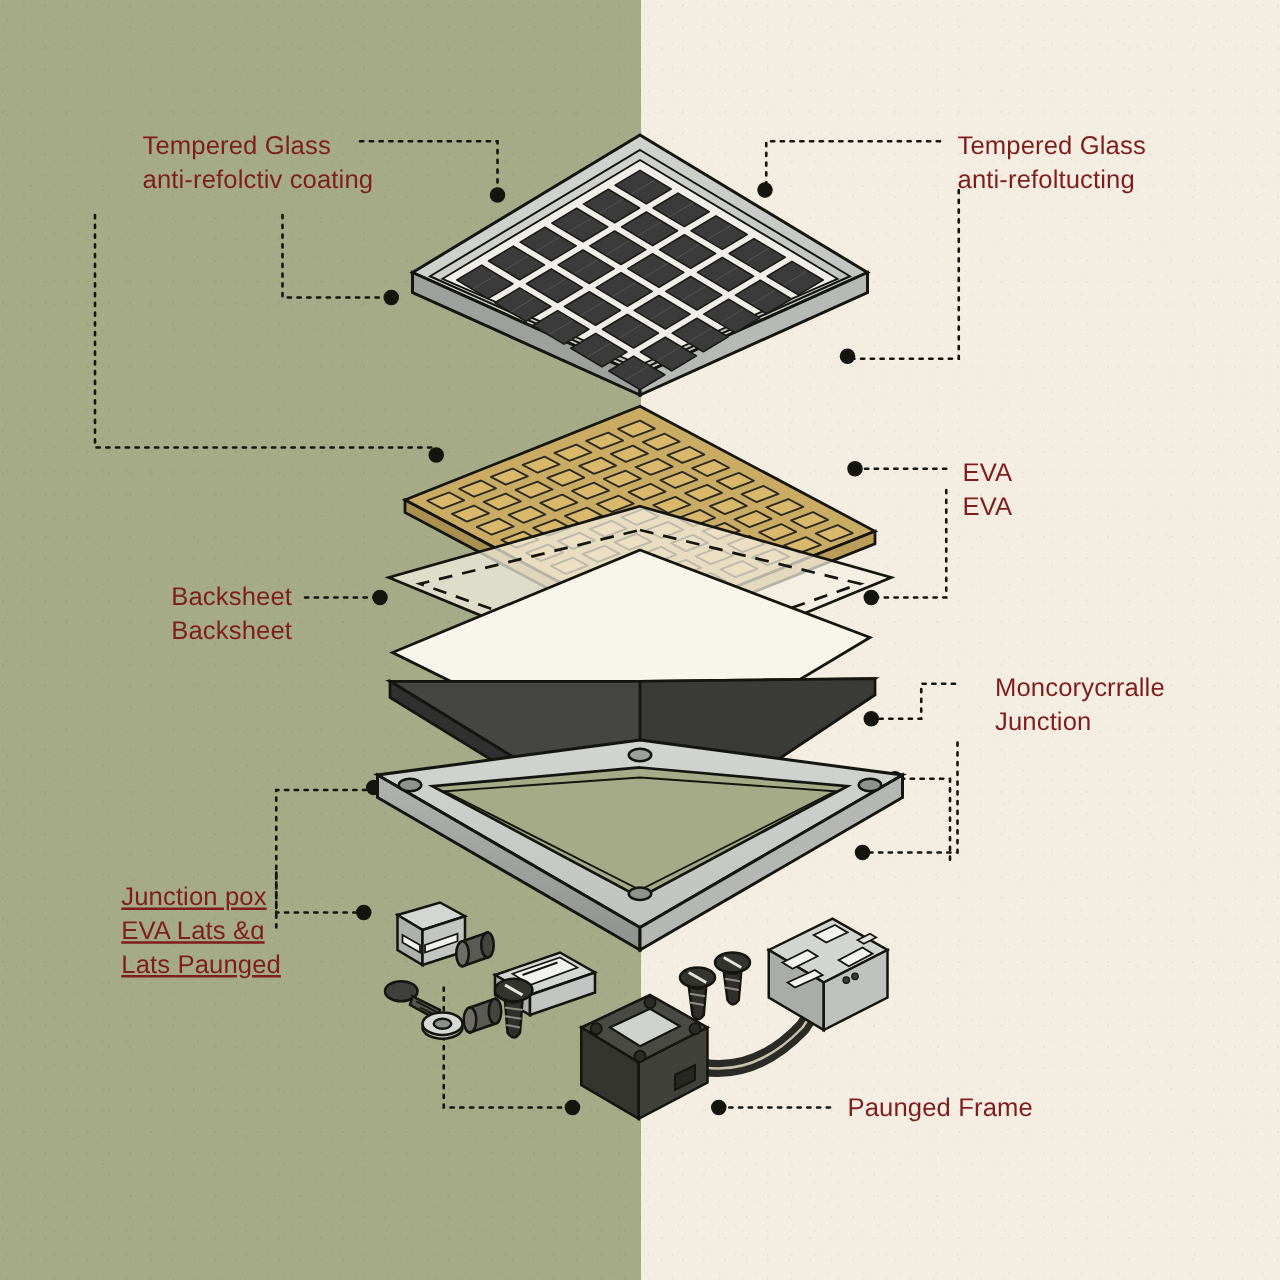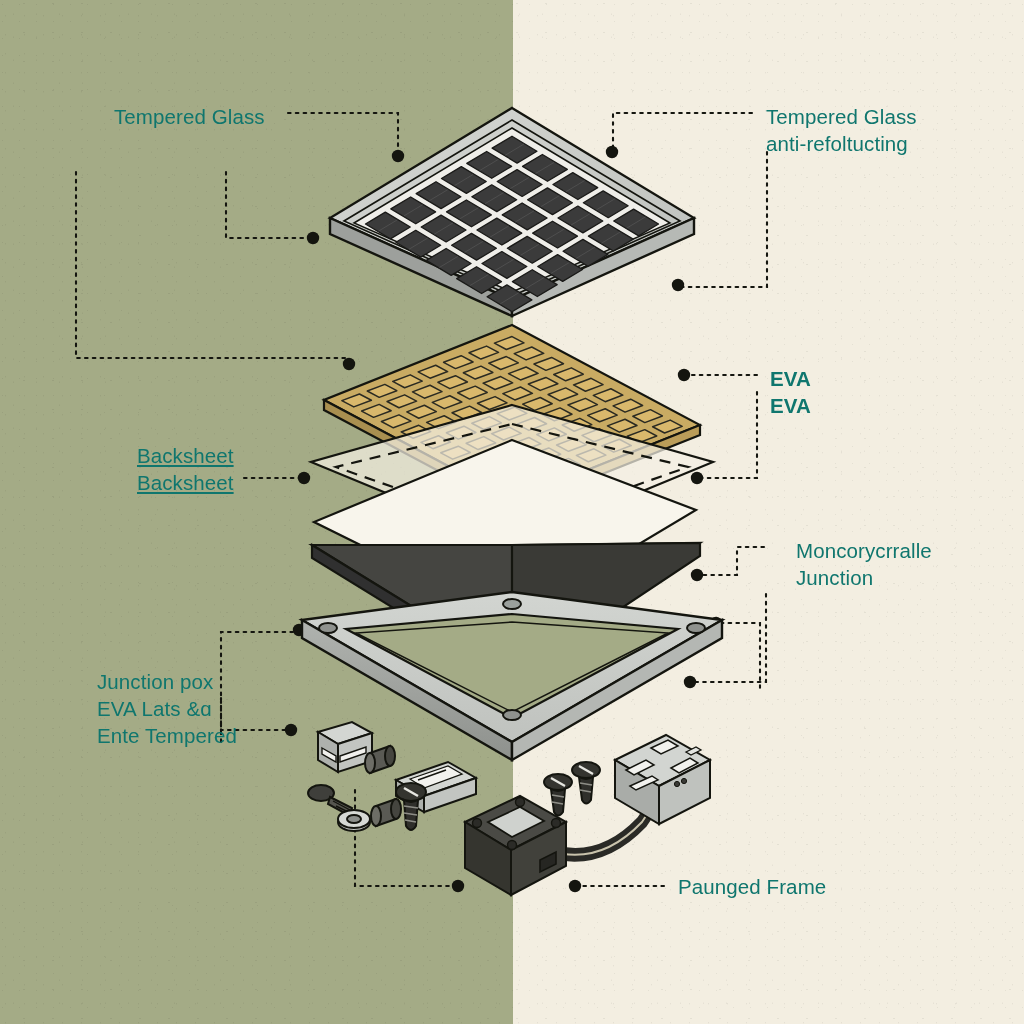--- a/index.html
+++ b/index.html
@@ -33,21 +33,21 @@
       radial-gradient(circle at 83% 12%, #000 0.6px, transparent 0.7px),
       radial-gradient(circle at 31% 84%, #000 0.6px, transparent 0.7px);
     background-size: 17px 17px, 23px 23px, 29px 29px, 19px 19px;
     pointer-events: none;
   }
 
   #art { position: absolute; inset: 0; }
 
   .lbl {
     position: absolute;
-    color: #0f766e;
+    color: #7f1d1d;
     font-size: 20.5px;
     line-height: 27px;
     white-space: pre;
     letter-spacing: .1px;
   }
 </style>
 </head>
 <body>
 
 <div id="stage">
@@ -382,22 +382,22 @@
         <path d="M630,786 L652,776 L658,780 L636,790 Z" fill="#f2f2ee" stroke-width="1.5"></path>
         <path d="M671,768 L690,758 L698,763 L679,773 Z" fill="#f2f2ee" stroke-width="1.5"></path>
         <path d="M686,752 L696,747 L701,750 L691,755 Z" fill="#e2e4e0" stroke-width="1.3"></path>
         <circle cx="677" cy="784" r="2.6" fill="#3a3a36" stroke-width="1"></circle>
         <circle cx="684" cy="781" r="2.6" fill="#3a3a36" stroke-width="1"></circle>
       </g>
     </g>
   </svg>
 
   <div id="labels">
-      <div class="lbl" style="left: 114px; top: 103px;"><div>Tempered Glass</div></div>
+      <div class="lbl" style="left: 114px; top: 103px;"><div>Tempered Glass</div><div>anti-refolctiv coating</div></div>
       <div class="lbl" style="left: 766px; top: 103px;"><div>Tempered Glass</div><div>anti-refoltucting</div></div>
-      <div class="lbl" style="left: 770px; top: 365px; font-weight: bold;"><div>EVA</div><div>EVA</div></div>
-      <div class="lbl" style="left: 137px; top: 442px; text-decoration: underline;"><div>Backsheet</div><div>Backsheet</div></div>
+      <div class="lbl" style="left: 770px; top: 365px;"><div>EVA</div><div>EVA</div></div>
+      <div class="lbl" style="left: 137px; top: 464px;"><div>Backsheet</div><div>Backsheet</div></div>
       <div class="lbl" style="left: 796px; top: 537px;"><div>Moncorycrralle</div><div>Junction</div></div>
-      <div class="lbl" style="left: 97px; top: 668px;"><div>Junction pox</div><div>EVA Lats &amp;ɑ</div><div>Ente Tempered</div></div>
+      <div class="lbl" style="left: 97px; top: 704px; text-decoration: underline;"><div>Junction pox</div><div>EVA Lats &amp;ɑ</div><div>Lats Paunged</div></div>
       <div class="lbl" style="left: 678px; top: 873px;"><div>Paunged Frame</div></div>
     </div>
 
 </div>
 
 </body></html>

